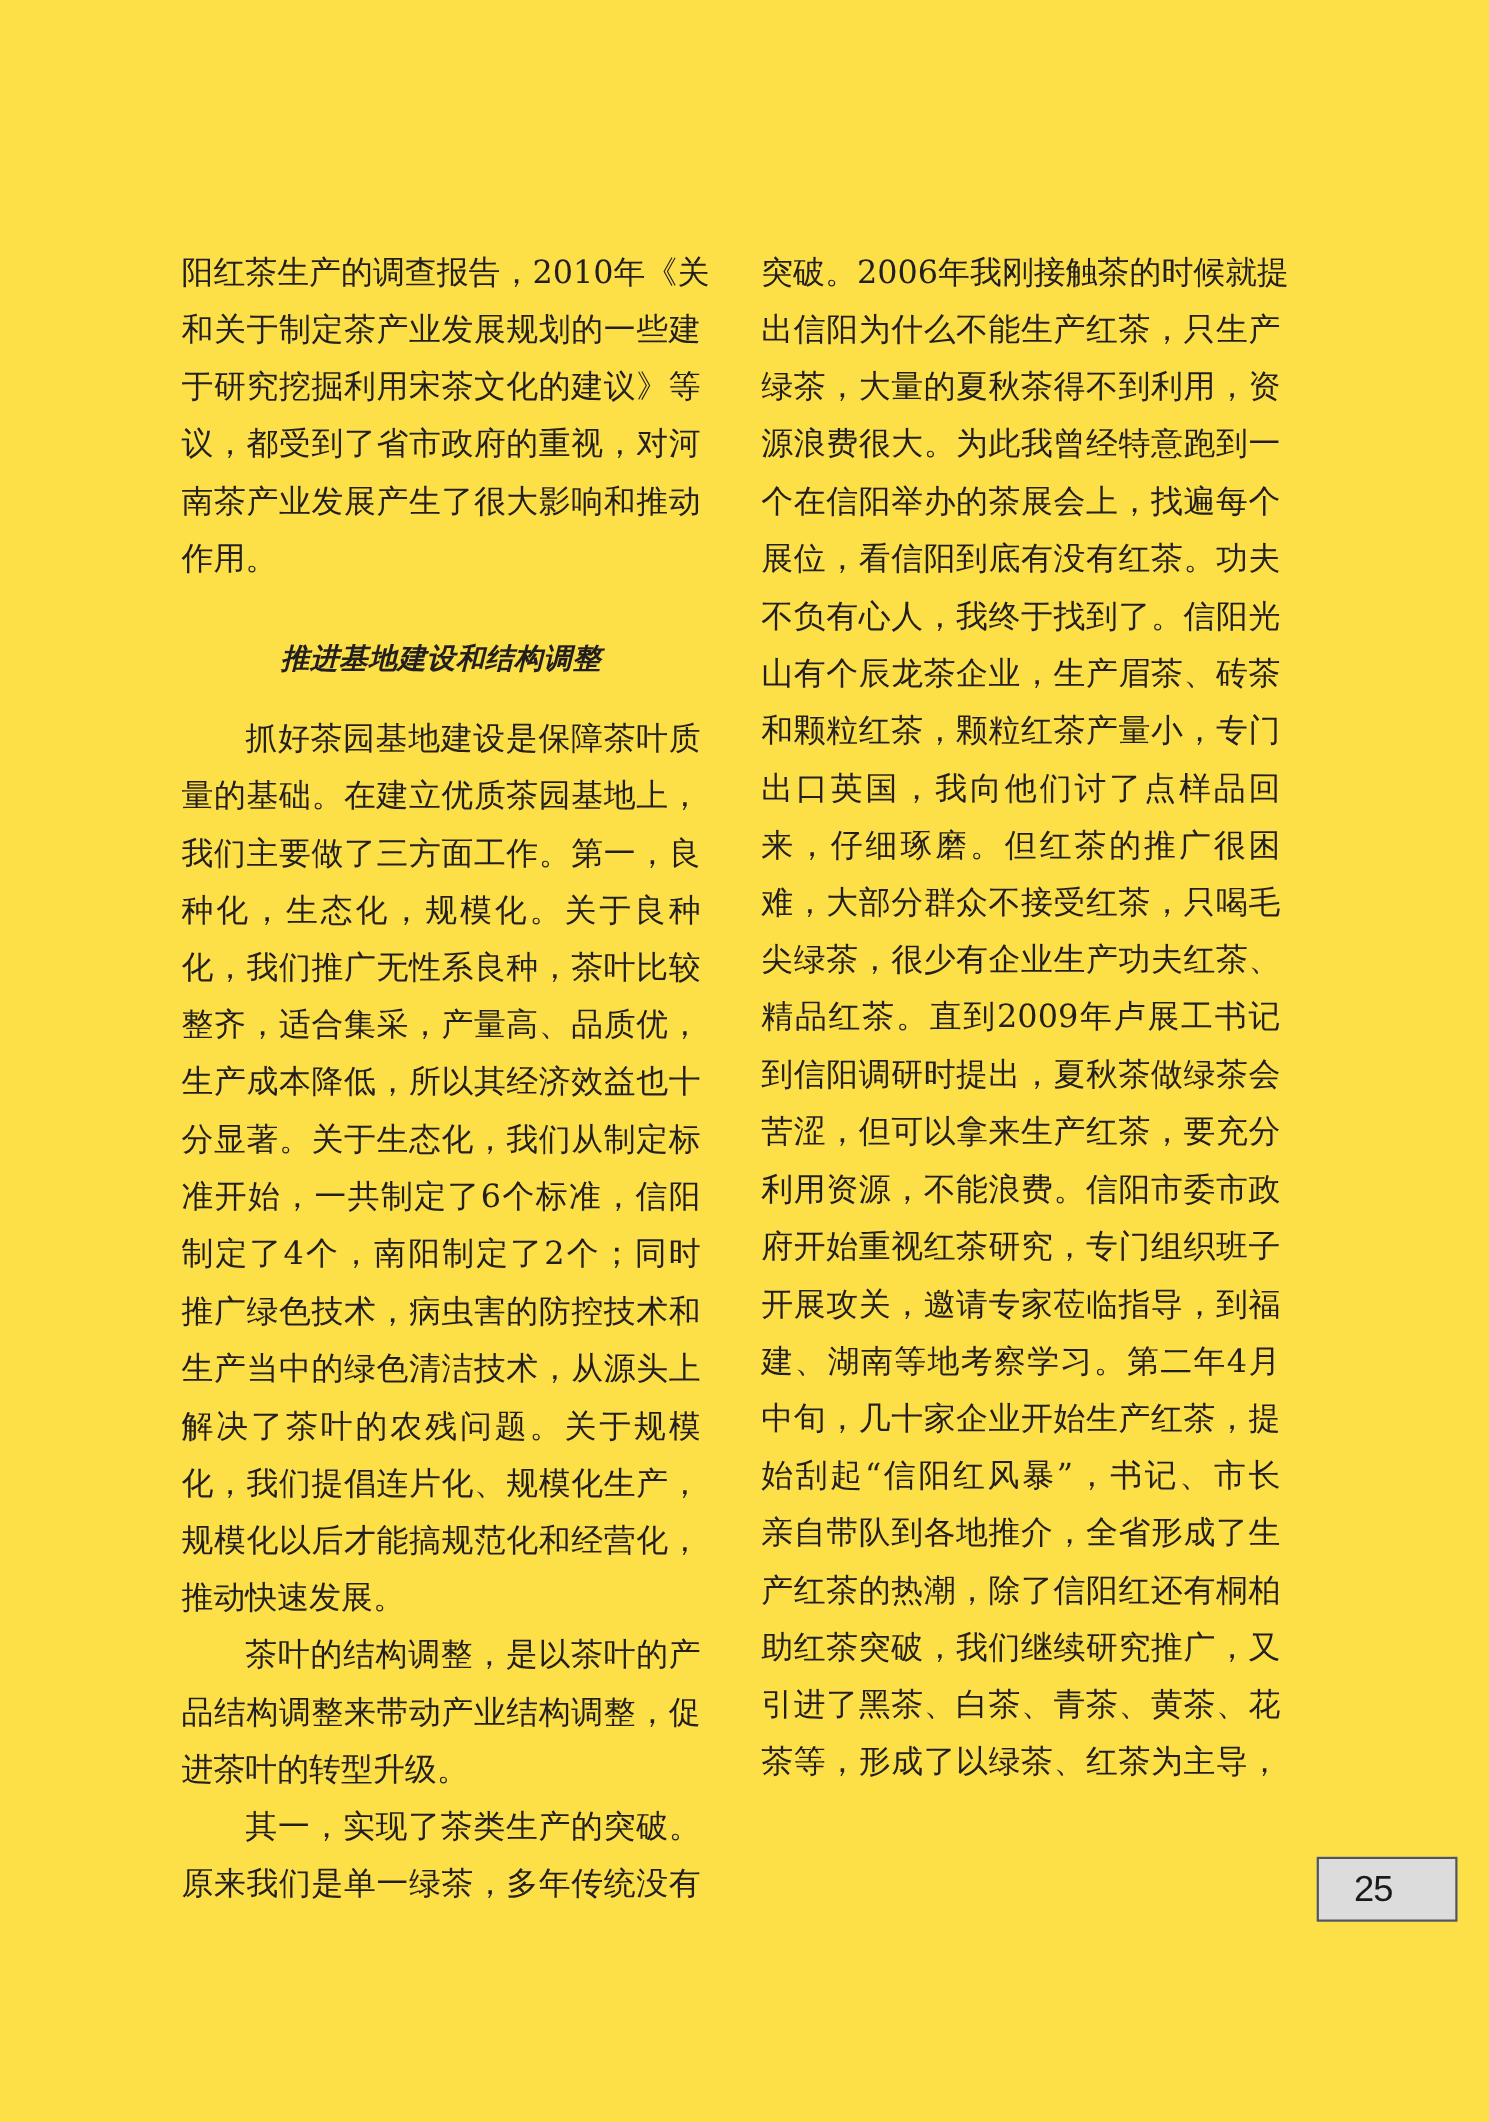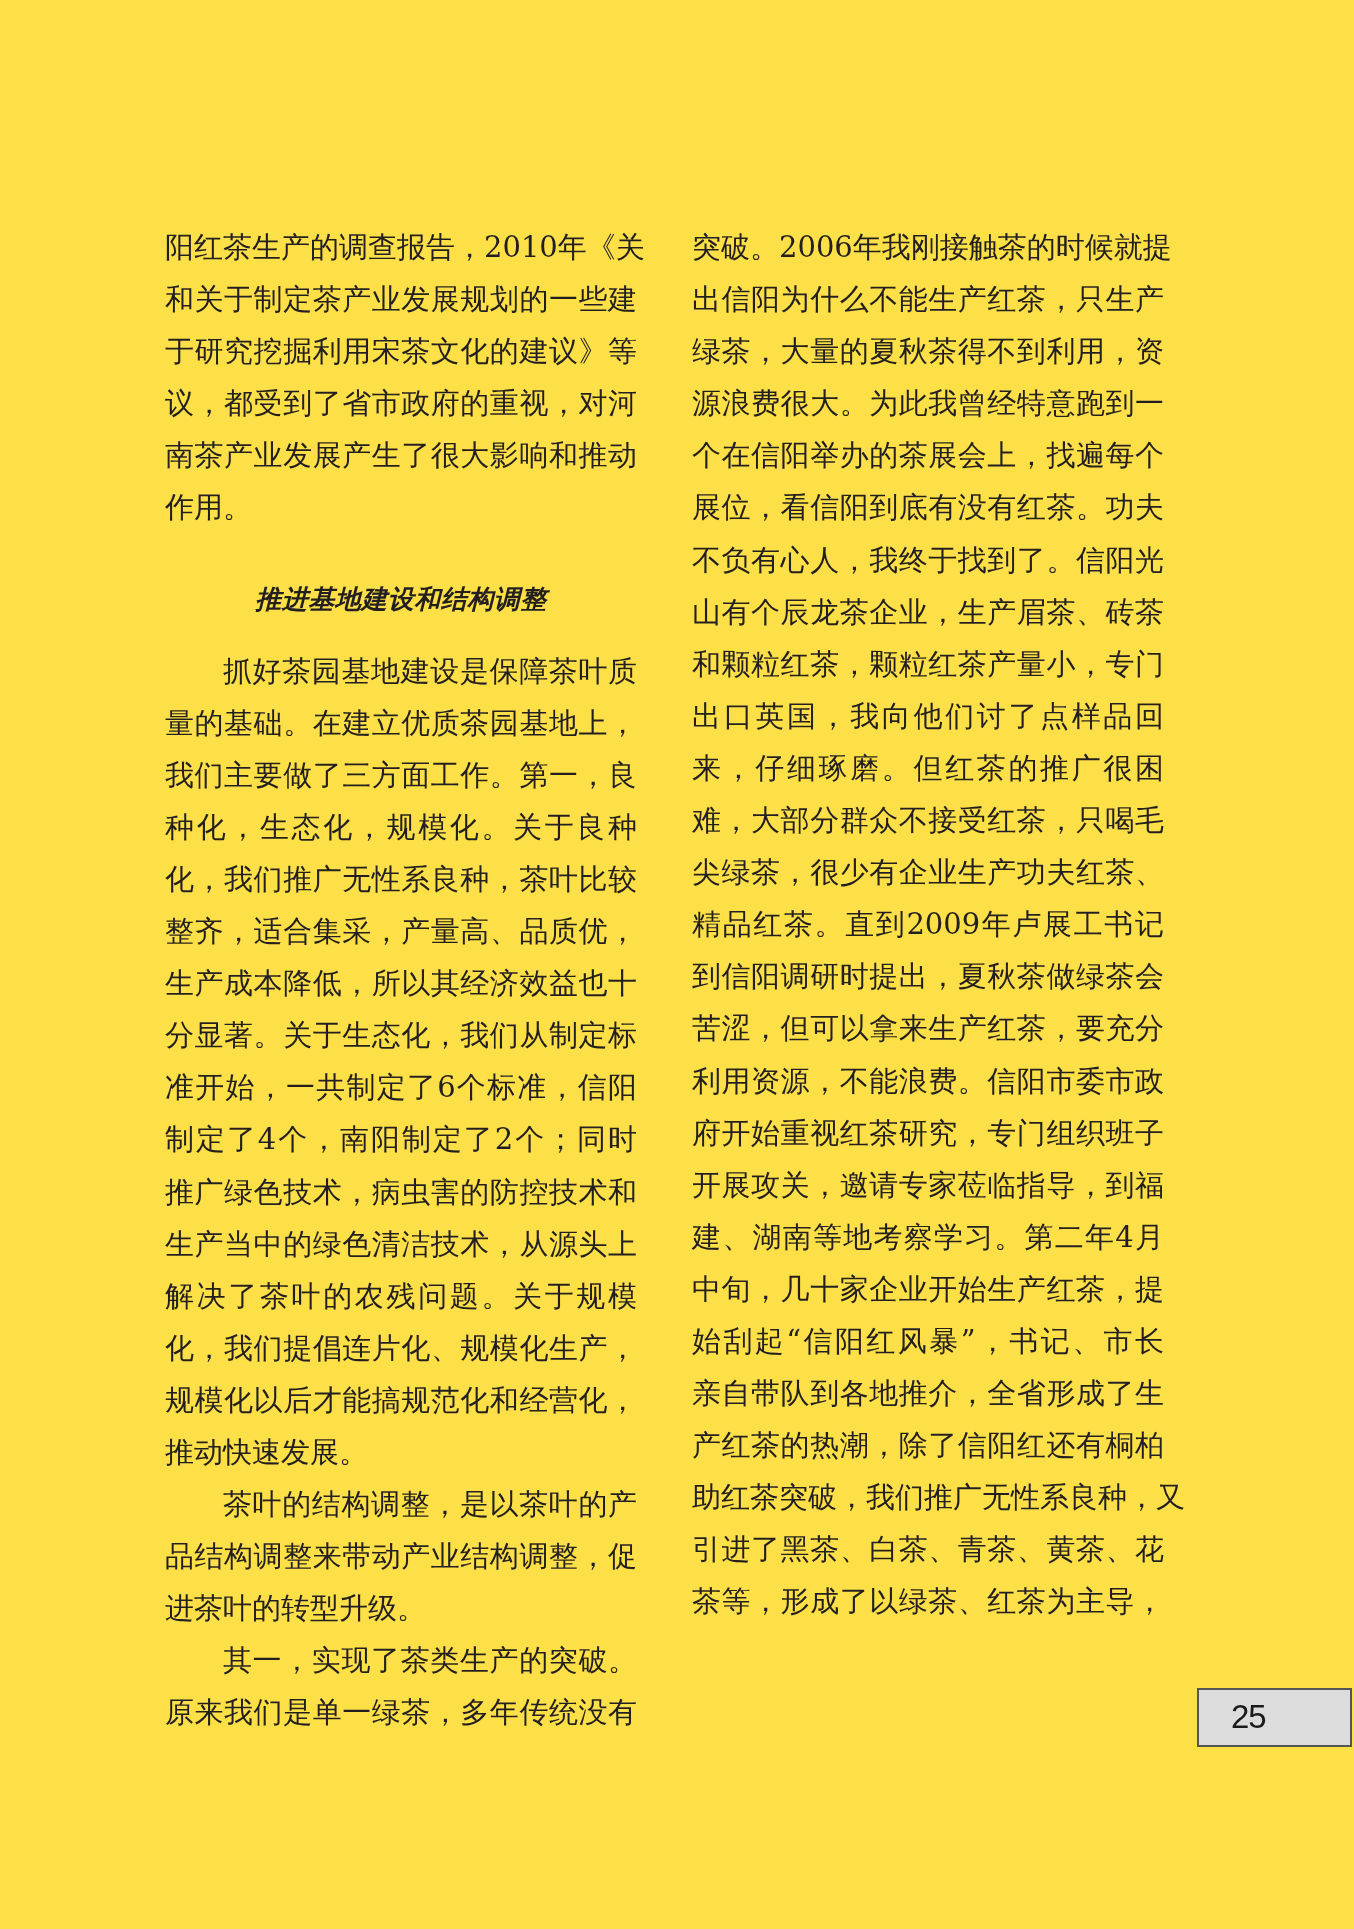--- a/index.html
+++ b/index.html
@@ -55,21 +55,21 @@
     text-align: center;
     letter-spacing: 0.5px;
     height: 111px;
     padding-top: 30px;
     font-style: italic;
   }
   .page-number-tab {
     position: absolute;
     left: 1197px;
     top: 1688px;
-    width: 155px;
+    width: 128px;
     height: 59px;
     box-sizing: border-box;
     background: #dcdcdc;
     border: 2px solid #555555;
   }
   .page-number-tab span {
     position: absolute;
     left: 32px;
     top: 8px;
     font-family: "Liberation Sans", "DejaVu Sans", sans-serif;
@@ -144,21 +144,21 @@
     <div class="line">到信阳调研时提出，夏秋茶做绿茶会</div>
     <div class="line">苦涩，但可以拿来生产红茶，要充分</div>
     <div class="line">利用资源，不能浪费。信阳市委市政</div>
     <div class="line">府开始重视红茶研究，专门组织班子</div>
     <div class="line">开展攻关，邀请专家莅临指导，到福</div>
     <div class="line">建、湖南等地考察学习。第二年4月</div>
     <div class="line">中旬，几十家企业开始生产红茶，提</div>
     <div class="line">始刮起“信阳红风暴”，书记、市长</div>
     <div class="line">亲自带队到各地推介，全省形成了生</div>
     <div class="line">产红茶的热潮，除了信阳红还有桐柏</div>
-    <div class="line">助红茶突破，我们推广无性系良种，又</div>
+    <div class="line">助红茶突破，我们继续研究推广，又</div>
     <div class="line">引进了黑茶、白茶、青茶、黄茶、花</div>
     <div class="line">茶等，形成了以绿茶、红茶为主导，</div>
   </div>
 
   <div class="page-number-tab">
     <span>25</span>
   </div>
 
 </div>
 

